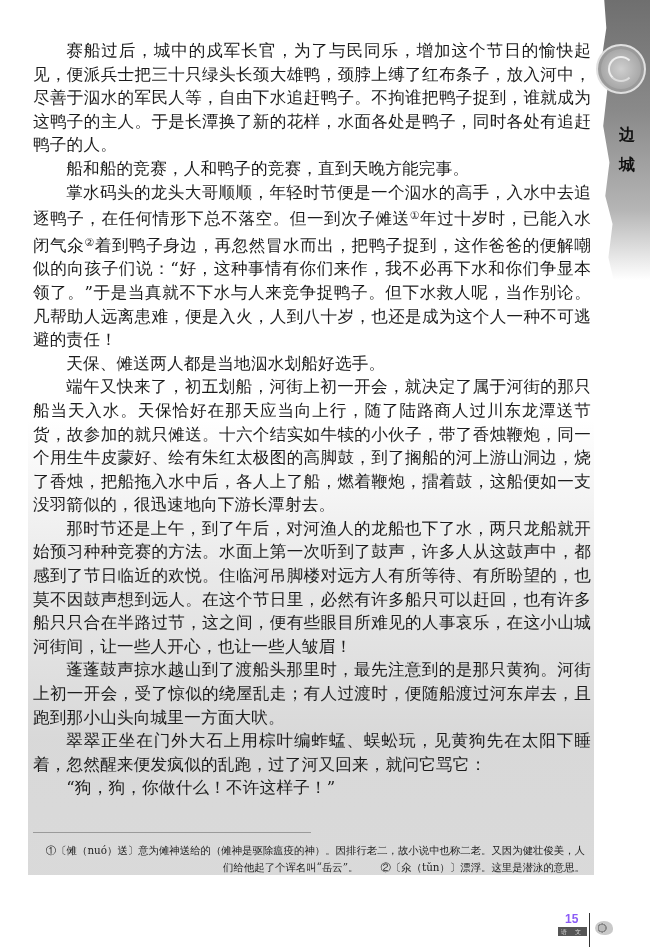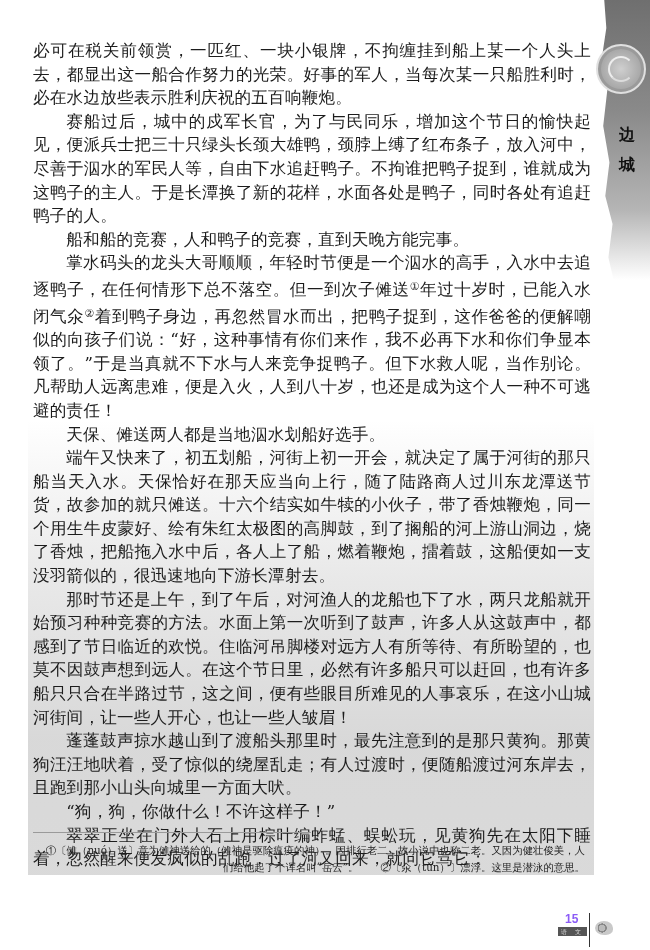--- a/index.html
+++ b/index.html
@@ -90,30 +90,29 @@
   <div class="side-strip"></div>
   <div class="side-emblem">
       <div class="swirl"></div>
     </div>
   <div class="side-title">
     <div>边</div>
     <div>城</div>
   </div>
 
   <div class="body-text">
-    <p>必可在税关前领赏，一匹红、一块小银牌，不拘缠挂到船上某一个人头上去，都显出这一船合作努力的光荣。好事的军人，当每次某一只船胜利时，必在水边放些表示胜利庆祝的五百响鞭炮。</p>
     <p class="indent">赛船过后，城中的戍军长官，为了与民同乐，增加这个节日的愉快起见，便派兵士把三十只绿头长颈大雄鸭，颈脖上缚了红布条子，放入河中，尽善于泅水的军民人等，自由下水追赶鸭子。不拘谁把鸭子捉到，谁就成为这鸭子的主人。于是长潭换了新的花样，水面各处是鸭子，同时各处有追赶鸭子的人。</p>
     <p class="indent">船和船的竞赛，人和鸭子的竞赛，直到天晚方能完事。</p>
     <p class="indent"><span>掌水码头的龙头大哥顺顺，年轻时节便是一个泅水的高手，入水中去追逐鸭子，在任何情形下总不落空。但一到次子傩送</span><sup>①</sup><span>年过十岁时，已能入水闭气氽</span><sup>②</sup><span>着到鸭子身边，再忽然冒水而出，把鸭子捉到，这作爸爸的便解嘲似的向孩子们说：“好，这种事情有你们来作，我不必再下水和你们争显本领了。”于是当真就不下水与人来竞争捉鸭子。但下水救人呢，当作别论。凡帮助人远离患难，便是入火，人到八十岁，也还是成为这个人一种不可逃避的责任！</span></p>
     <p class="indent">天保、傩送两人都是当地泅水划船好选手。</p>
     <p class="indent">端午又快来了，初五划船，河街上初一开会，就决定了属于河街的那只船当天入水。天保恰好在那天应当向上行，随了陆路商人过川东龙潭送节货，故参加的就只傩送。十六个结实如牛犊的小伙子，带了香烛鞭炮，同一个用生牛皮蒙好、绘有朱红太极图的高脚鼓，到了搁船的河上游山洞边，烧了香烛，把船拖入水中后，各人上了船，燃着鞭炮，擂着鼓，这船便如一支没羽箭似的，很迅速地向下游长潭射去。</p>
     <p class="indent">那时节还是上午，到了午后，对河渔人的龙船也下了水，两只龙船就开始预习种种竞赛的方法。水面上第一次听到了鼓声，许多人从这鼓声中，都感到了节日临近的欢悦。住临河吊脚楼对远方人有所等待、有所盼望的，也莫不因鼓声想到远人。在这个节日里，必然有许多船只可以赶回，也有许多船只只合在半路过节，这之间，便有些眼目所难见的人事哀乐，在这小山城河街间，让一些人开心，也让一些人皱眉！</p>
-    <p class="indent">蓬蓬鼓声掠水越山到了渡船头那里时，最先注意到的是那只黄狗。那黄狗汪汪地吠着，受了惊似的绕屋乱走；有人过渡时，便随船渡过河东岸去，且跑到那小山头向城里一方面大吠。</p>
+    <p class="indent">蓬蓬鼓声掠水越山到了渡船头那里时，最先注意到的是那只黄狗。河街上初一开会，受了惊似的绕屋乱走；有人过渡时，便随船渡过河东岸去，且跑到那小山头向城里一方面大吠。</p>
+    <p class="indent">翠翠正坐在门外大石上用棕叶编蚱蜢、蜈蚣玩，见黄狗先在太阳下睡着，忽然醒来便发疯似的乱跑，过了河又回来，就问它骂它：</p>
     <p class="indent">“狗，狗，你做什么！不许这样子！”</p>
-    <p class="indent">翠翠正坐在门外大石上用棕叶编蚱蜢、蜈蚣玩，见黄狗先在太阳下睡着，忽然醒来便发疯似的乱跑，过了河又回来，就问它骂它：</p>
   </div>
 
   <div class="fn-rule"></div>
   <div class="footnotes">
     <p><span>①〔傩（nuó）送〕意为傩神送给的（傩神是驱除瘟疫的神）。因排行老二，故小说中也称二老。又因为健壮俊美，人们给他起了个诨名叫“岳云”。</span><span class="gap"></span><span>②〔氽（tǔn）〕漂浮。这里是潜泳的意思。</span></p>
   </div>
 
   <div class="page-number">15</div>
   <div class="page-tag">语 文</div>
   <div class="page-divider"></div>

